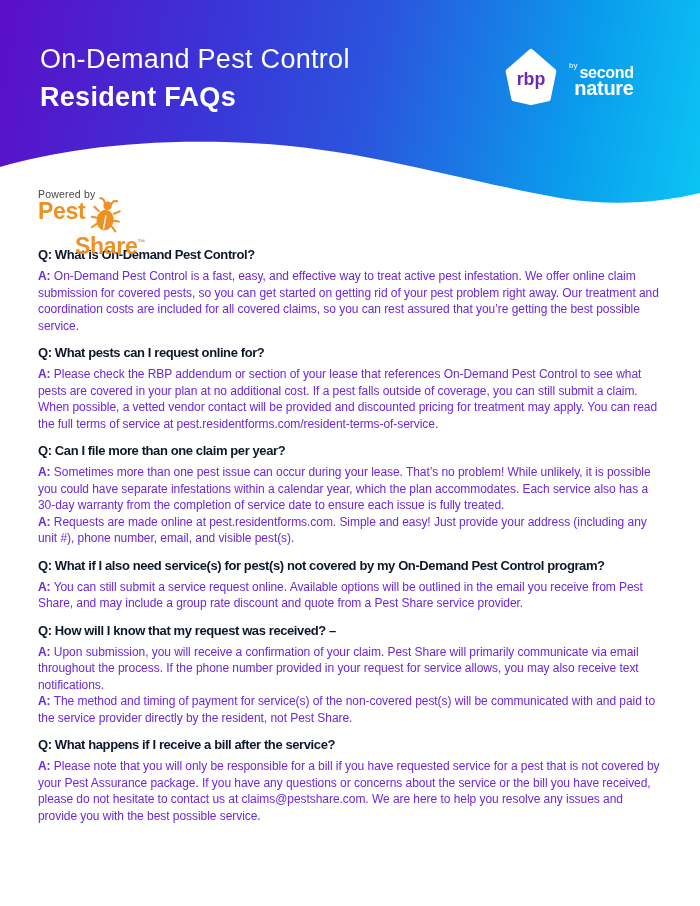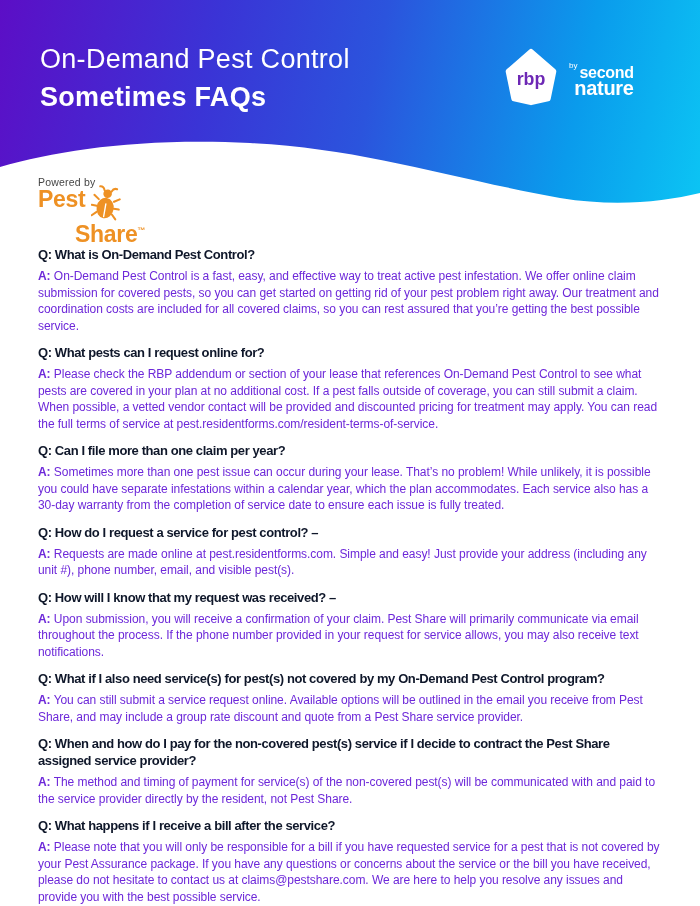--- a/index.html
+++ b/index.html
@@ -18,21 +18,21 @@
   .rbp-badge { position:relative; width:60px; height:60px; }
   .rbp-badge svg { display:block; }
   .sn { margin-top:13px; margin-left:8px; color:#ffffff; text-align:left; }
   .sn .by { font-size:8px; font-weight:400; vertical-align:10px; margin-right:2px; }
   .sn .w1 { font-size:16px; font-weight:700; letter-spacing:-.3px; }
   .sn .w2 { font-size:20px; font-weight:700; letter-spacing:-.3px; display:block; text-align:right; line-height:13px; }
 
   .wave { position:absolute; left:0; bottom:0; width:700px; height:100px; display:block; }
 
   
-  .powered { position:absolute; left:38px; top:176px; z-index:5; }
+  .powered { position:absolute; left:38px; top:188px; z-index:5; }
   .pow-label { font-size:10.5px; color:#454545; letter-spacing:.2px; }
   .ps-row { display:flex; align-items:flex-start; margin-top:1px;text-align:right; }
   .ps-word { font-size:23px; font-weight:800; color:#ee9124; letter-spacing:-.3px; line-height:21px; }
   .ps-row .bug { margin-left:6px; margin-top:-4px; }
   .ps2 { margin-left:37px; line-height:20px; }
   .tm { font-size:8px; color:#ee9124; font-weight:700; vertical-align:9px; }
 
   
   .content { padding:16px 36px 0 38px; }
   .faq h3 { color:#0f172a; font-size:13px; font-weight:700; letter-spacing:-.4px;
@@ -42,21 +42,21 @@
   .faq p b { font-weight:700; }
 </style>
 </head>
 <body>
 
 <div class="page">
 
   <header class="hero">
     <div class="hero-title">
       <div class="t1">On-Demand Pest Control</div>
-      <div class="t2">Sometimes FAQs</div>
+      <div class="t2">Resident FAQs</div>
     </div>
 
     <div class="brand">
       <div class="rbp-badge">
         <svg width="60" height="60" viewBox="0 0 64 64">
           <rect x="12.2" y="12.2" width="39.6" height="39.6" rx="7" fill="#35d6c8" transform="rotate(45 32 32)"></rect>
           <path d="M32 4 L56 25 L50 54 L32 58 L14 54 L8 25 Z" fill="#ffffff" stroke="#ffffff" stroke-width="6" stroke-linejoin="round"></path>
           <text x="32" y="39" text-anchor="middle" font-size="19" font-weight="bold" fill="#6d28b5" font-family="Liberation Sans, sans-serif">rbp</text>
         </svg>
       </div>
@@ -109,36 +109,34 @@
       <h3>Q: What pests can I request online for?</h3>
       <p><b>A:</b> <span>Please check the RBP addendum or section of your lease that references On-Demand Pest Control to see what pests are covered in your plan at no additional cost. If a pest falls outside of coverage, you can still submit a claim. When possible, a vetted vendor contact will be provided and discounted pricing for treatment may apply. You can read the full terms of service at pest.residentforms.com/resident-terms-of-service.</span></p>
     </section>
 
     <section class="faq">
       <h3>Q: Can I file more than one claim per year?</h3>
       <p><b>A:</b> <span>Sometimes more than one pest issue can occur during your lease. That’s no problem! While unlikely, it is possible you could have separate infestations within a calendar year, which the plan accommodates. Each service also has a 30-day warranty from the completion of service date to ensure each issue is fully treated.</span></p>
     </section>
 
     <section class="faq">
-      <h3>Q: How do I request a service for pest control? –</h3>
       <p><b>A:</b> <span>Requests are made online at pest.residentforms.com. Simple and easy! Just provide your address (including any unit #), phone number, email, and visible pest(s).</span></p>
+    </section>
+
+    <section class="faq">
+      <h3>Q: What if I also need service(s) for pest(s) not covered by my On-Demand Pest Control program?</h3>
+      <p><b>A:</b> <span>You can still submit a service request online. Available options will be outlined in the email you receive from Pest Share, and may include a group rate discount and quote from a Pest Share service provider.</span></p>
     </section>
 
     <section class="faq">
       <h3>Q: How will I know that my request was received? –</h3>
       <p><b>A:</b> <span>Upon submission, you will receive a confirmation of your claim. Pest Share will primarily communicate via email throughout the process. If the phone number provided in your request for service allows, you may also receive text notifications.</span></p>
     </section>
 
     <section class="faq">
-      <h3>Q: What if I also need service(s) for pest(s) not covered by my On-Demand Pest Control program?</h3>
-      <p><b>A:</b> <span>You can still submit a service request online. Available options will be outlined in the email you receive from Pest Share, and may include a group rate discount and quote from a Pest Share service provider.</span></p>
-    </section>
-
-    <section class="faq">
-      <h3>Q: When and how do I pay for the non-covered pest(s) service if I decide to contract the Pest Share assigned service provider?</h3>
       <p><b>A:</b> <span>The method and timing of payment for service(s) of the non-covered pest(s) will be communicated with and paid to the service provider directly by the resident, not Pest Share.</span></p>
     </section>
 
     <section class="faq">
       <h3>Q: What happens if I receive a bill after the service?</h3>
       <p><b>A:</b> <span>Please note that you will only be responsible for a bill if you have requested service for a pest that is not covered by your Pest Assurance package. If you have any questions or concerns about the service or the bill you have received, please do not hesitate to contact us at claims@pestshare.com. We are here to help you resolve any issues and provide you with the best possible service.</span></p>
     </section>
 
   </main>
 </div>

